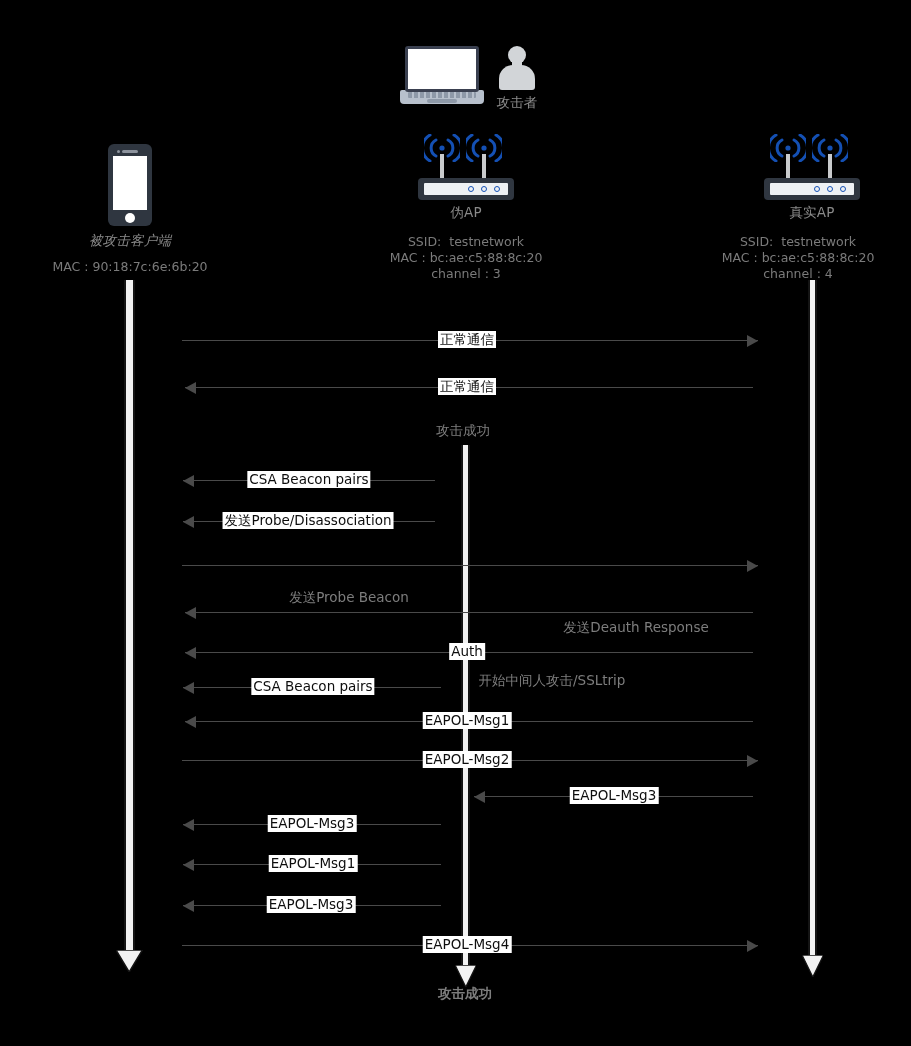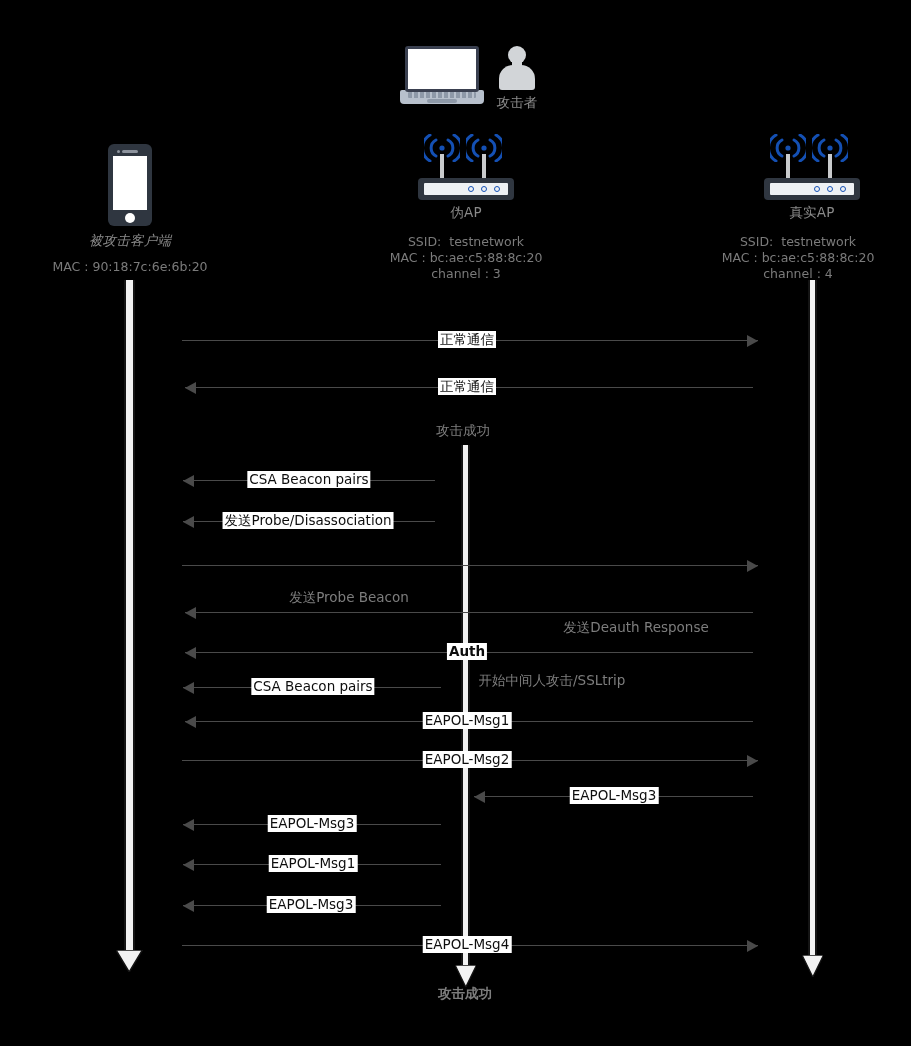--- a/index.html
+++ b/index.html
@@ -297,21 +297,21 @@
       <div class="arrowhead left" style="top: 515.5px; left: 183px;"></div>
       <div class="msg-label" style="left: 308px; top: 512px;">发送Probe/Disassociation</div>
       <div class="msg-line" style="left: 182px; top: 565px; width: 576px;"></div>
       <div class="arrowhead right" style="top: 559.5px; left: 747px;"></div>
       <div class="note-label" style="left: 349px; top: 589px;">发送Probe Beacon</div>
       <div class="msg-line" style="left: 185px; top: 612px; width: 568px;"></div>
       <div class="arrowhead left" style="top: 606.5px; left: 185px;"></div>
       <div class="note-label" style="left: 636px; top: 619px;">发送Deauth Response</div>
       <div class="msg-line" style="left: 185px; top: 652px; width: 568px;"></div>
       <div class="arrowhead left" style="top: 646.5px; left: 185px;"></div>
-      <div class="msg-label" style="left: 467px; top: 643px; font-weight: bold;">Auth</div>
+      <div class="msg-label" style="left: 467px; top: 643px;">Auth</div>
       <div class="note-label" style="left: 552px; top: 672px;">开始中间人攻击/SSLtrip</div>
       <div class="msg-line" style="left: 183px; top: 687px; width: 258px;"></div>
       <div class="arrowhead left" style="top: 681.5px; left: 183px;"></div>
       <div class="msg-label" style="left: 313px; top: 678px;">CSA Beacon pairs</div>
       <div class="msg-line" style="left: 185px; top: 721px; width: 568px;"></div>
       <div class="arrowhead left" style="top: 715.5px; left: 185px;"></div>
       <div class="msg-label" style="left: 467px; top: 712px;">EAPOL-Msg1</div>
       <div class="msg-line" style="left: 182px; top: 760px; width: 576px;"></div>
       <div class="arrowhead right" style="top: 754.5px; left: 747px;"></div>
       <div class="msg-label" style="left: 467px; top: 751px;">EAPOL-Msg2</div>

